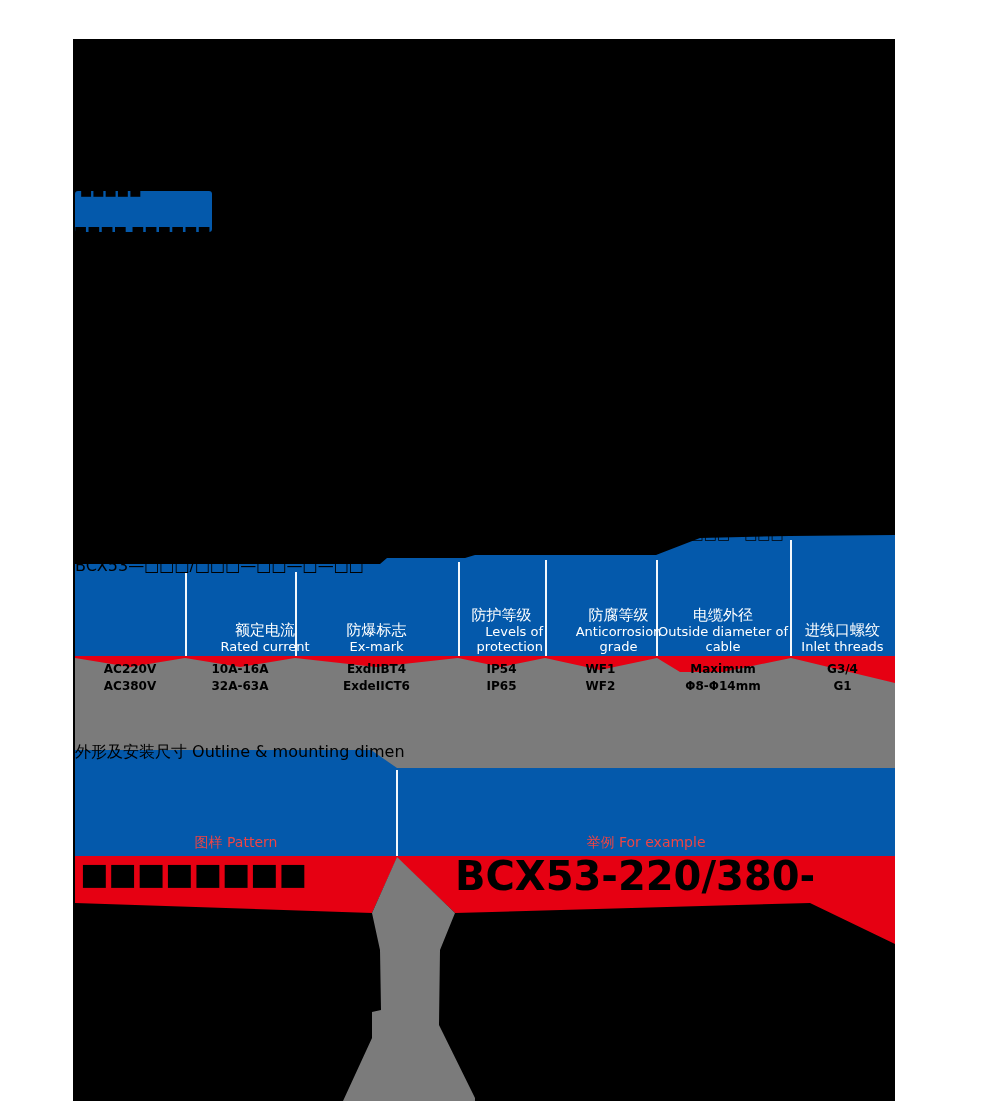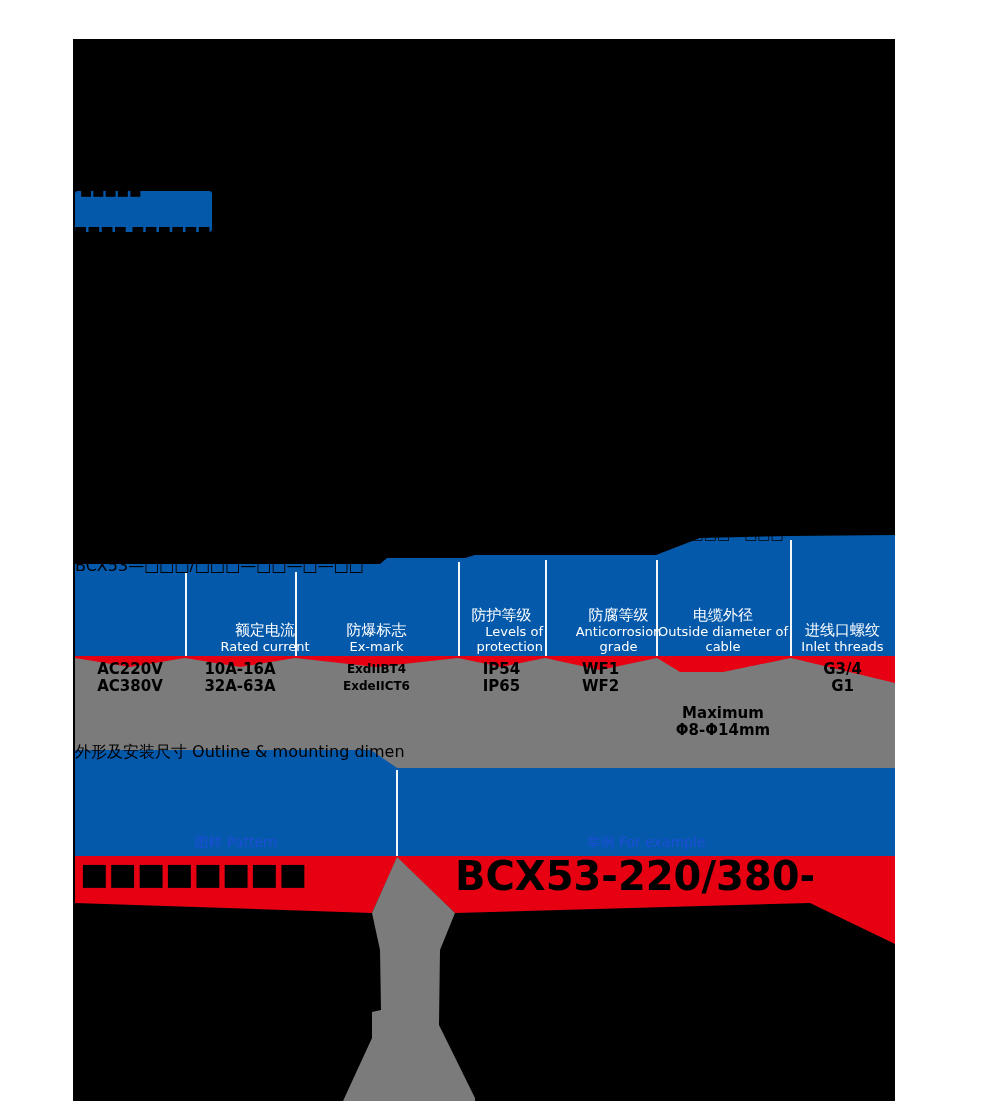--- a/index.html
+++ b/index.html
@@ -17,24 +17,24 @@
   .redband2{left:75px;top:856px;width:820px;height:89px;background:var(--red,#e60012);z-index:3;
     clip-path:polygon(0px 0px,820px 0px,820px 88px,735px 47px,380px 57px,322px 2px,297px 57px,0px 47px);}
   .funnel{left:340px;top:855px;width:140px;height:246px;background:var(--gray,#7b7b7b);z-index:8;
     clip-path:polygon(57px 2px,115px 58px,100px 95px,99px 170px,135px 243px,135px 246px,3px 246px,32px 183px,32px 157px,41px 155px,40px 95px,32px 58px);}
   .divider{width:2px;background:#f4f8fc;z-index:6;}
   .collabel{z-index:6;display:flex;flex-direction:column;justify-content:flex-end;align-items:center;
     text-align:center;color:#fff;height:54px;top:600px;}
   .collabel .zh{font-size:15px;line-height:17px;white-space:nowrap;}
   .collabel .en{font-size:13px;line-height:15px;}
   .colvals{z-index:4;display:flex;flex-direction:column;justify-content:flex-start;align-items:center;
-    text-align:center;color:#000;top:661px;height:42px;font-weight:bold;font-size:15px;line-height:17px;}
+    text-align:center;color:#000;top:661px;height:42px;font-weight:bold;font-size:12px;line-height:17px;}
   .colvals.big{font-size:12px;}
   .bandlabel{z-index:6;top:834px;height:18px;display:flex;justify-content:center;align-items:center;
-    color:#1d4ed8;font-size:14px;white-space:nowrap;}
+    color:#ef4444;font-size:14px;white-space:nowrap;}
   .bluetag{left:75px;top:191px;width:137px;height:41px;background:var(--blue,#0459ab);border-radius:3px;z-index:5;}
   .overlaytext{color:#000;z-index:7;white-space:nowrap;overflow:hidden;}
   .examplecode{left:455px;top:853px;width:358px;font-size:40px;font-weight:bold;letter-spacing:0px;
     color:#000;z-index:4;white-space:nowrap;overflow:hidden;}
   .patternoverlay{left:80px;top:856px;width:290px;font-size:30px;font-weight:bold;color:#000;z-index:4;
     white-space:nowrap;overflow:hidden;}
 </style>
 </head>
 <body>
 
@@ -63,21 +63,21 @@
     <span>ExdeIICT6</span>
   </div>
   <div class="abs colvals" style="left:458px;width:87px;">
     <span>IP54</span>
     <span>IP65</span>
   </div>
   <div class="abs colvals" style="left:545px;width:111px;">
     <span>WF1</span>
     <span>WF2</span>
   </div>
-  <div class="abs colvals" style="left:656px;width:134px;margin-top:44px;">
+  <div class="abs colvals" style="left:656px;width:134px;">
     <span>Maximum</span>
     <span>Φ8-Φ14mm</span>
   </div>
   <div class="abs colvals" style="left:790px;width:105px;">
     <span>G3/4</span>
     <span>G1</span>
   </div>
 
   <div class="abs blueheader"></div>
 

